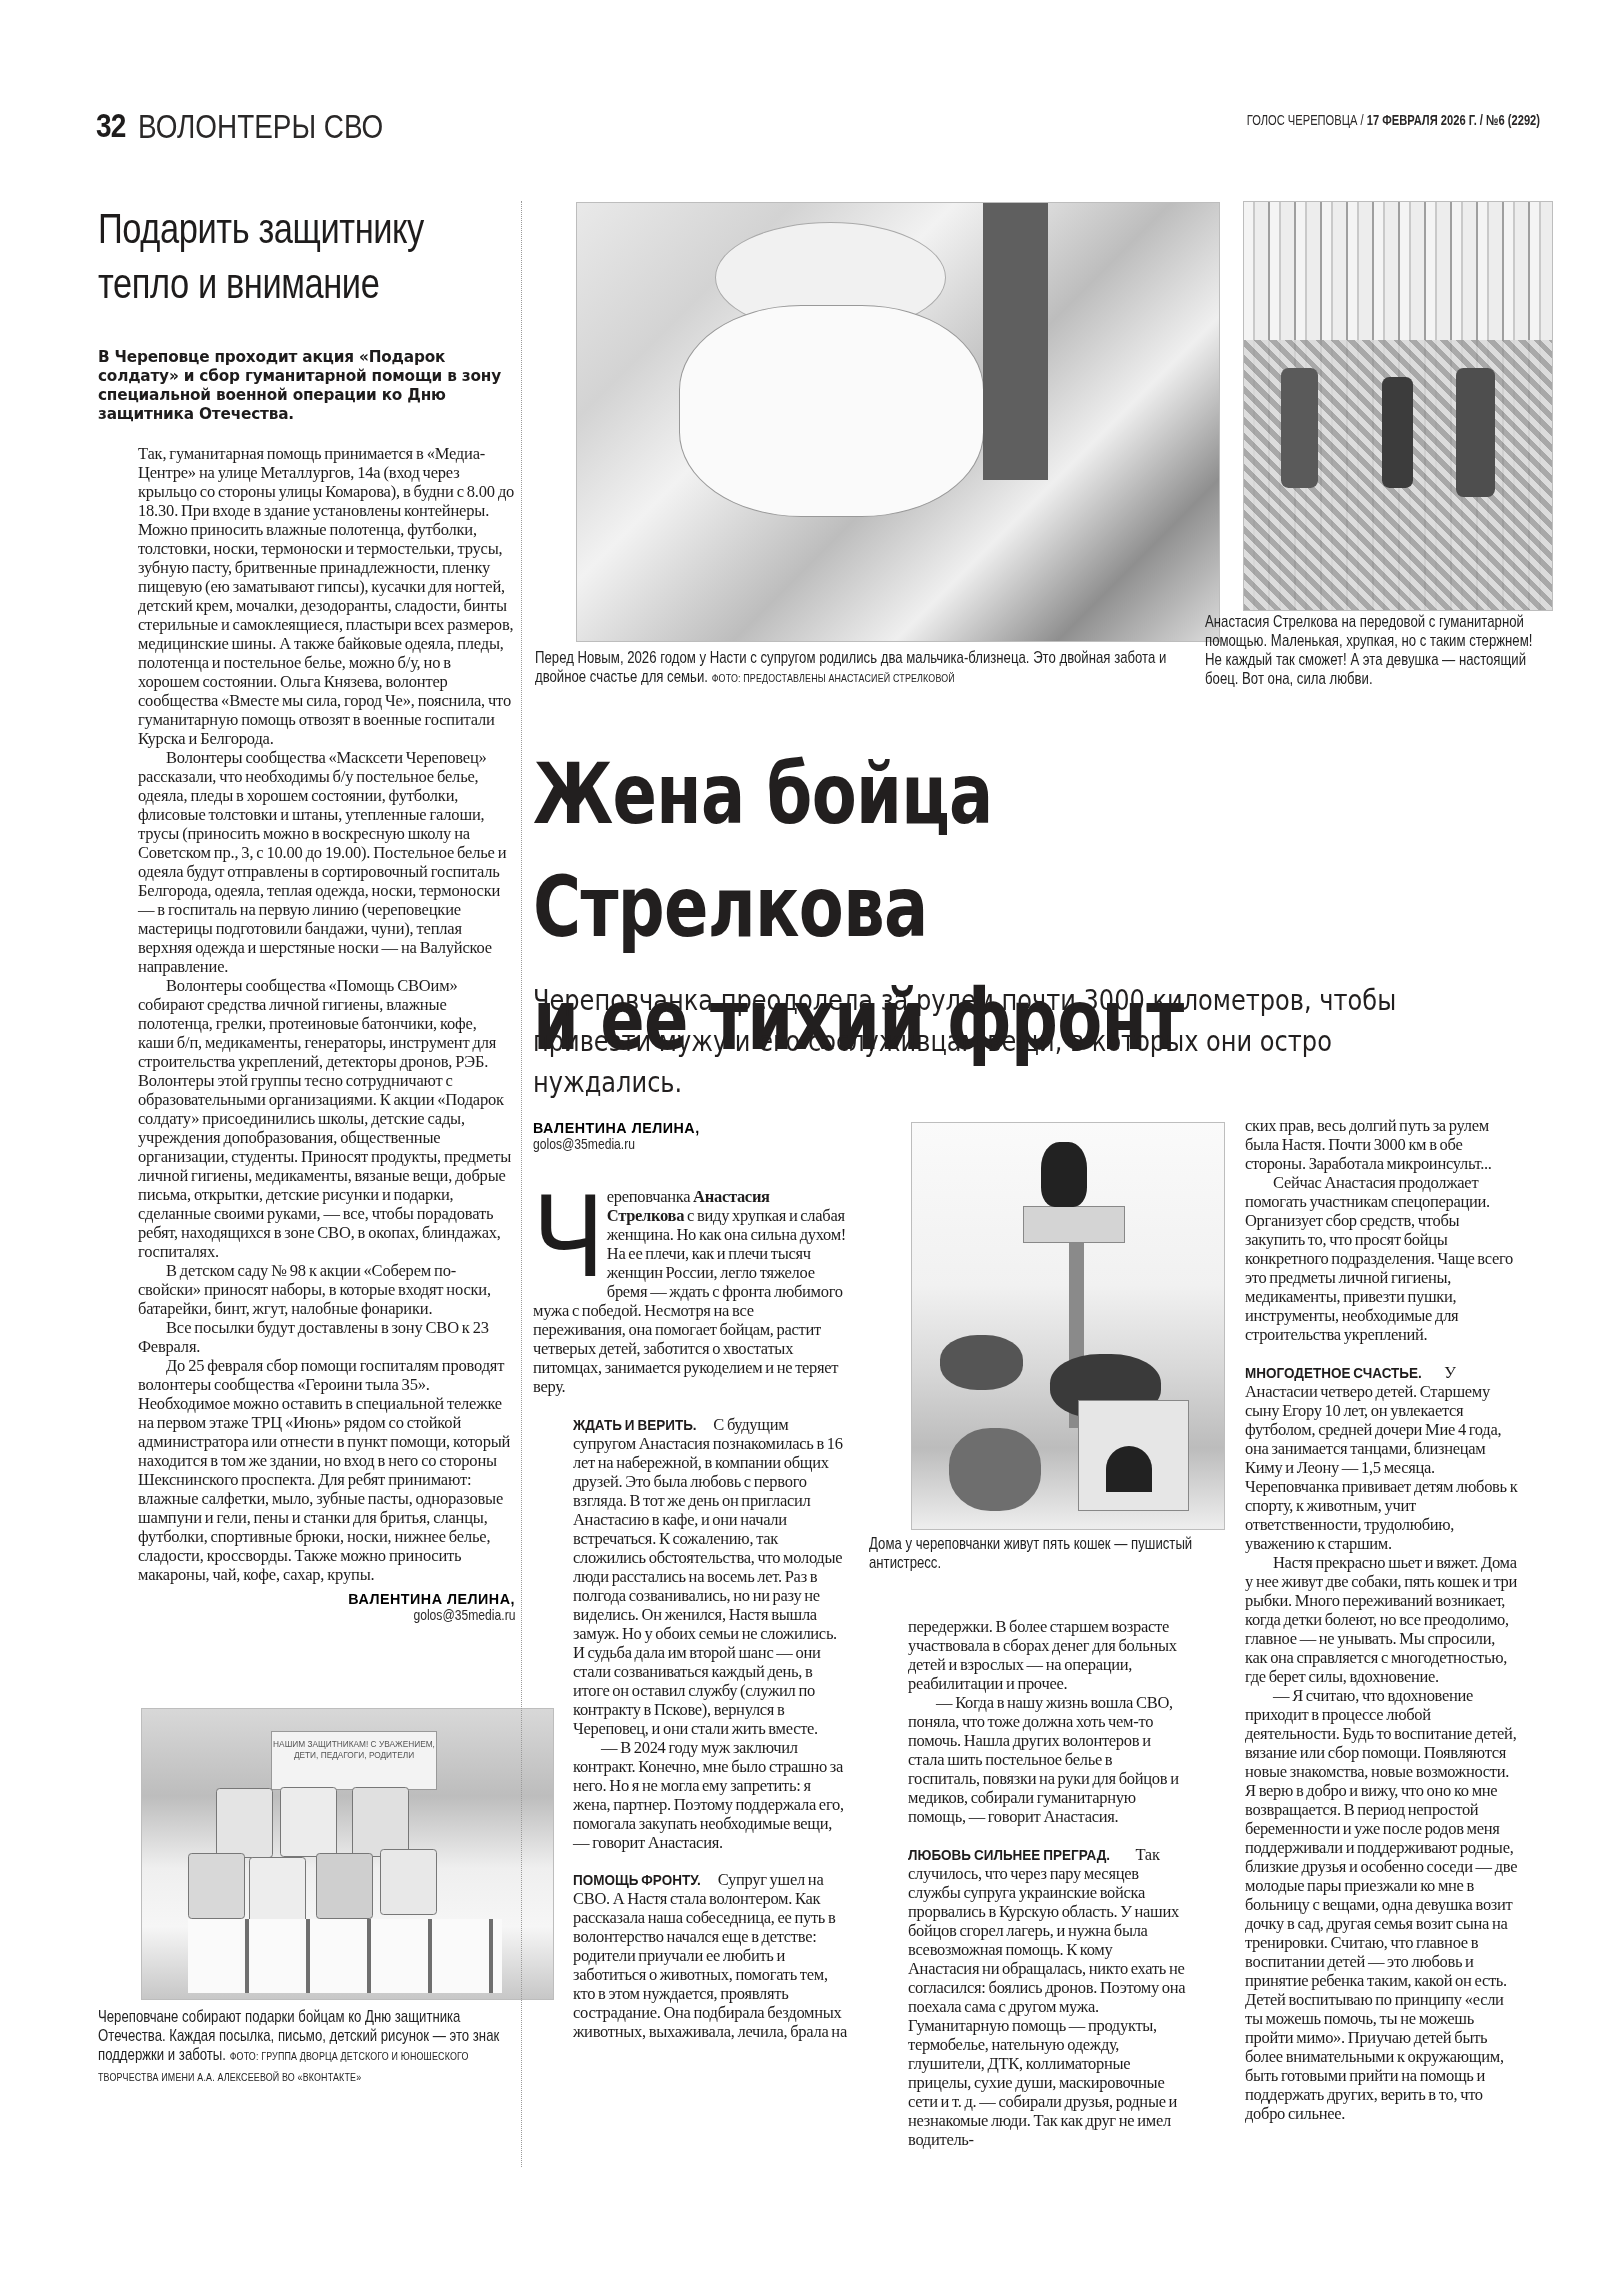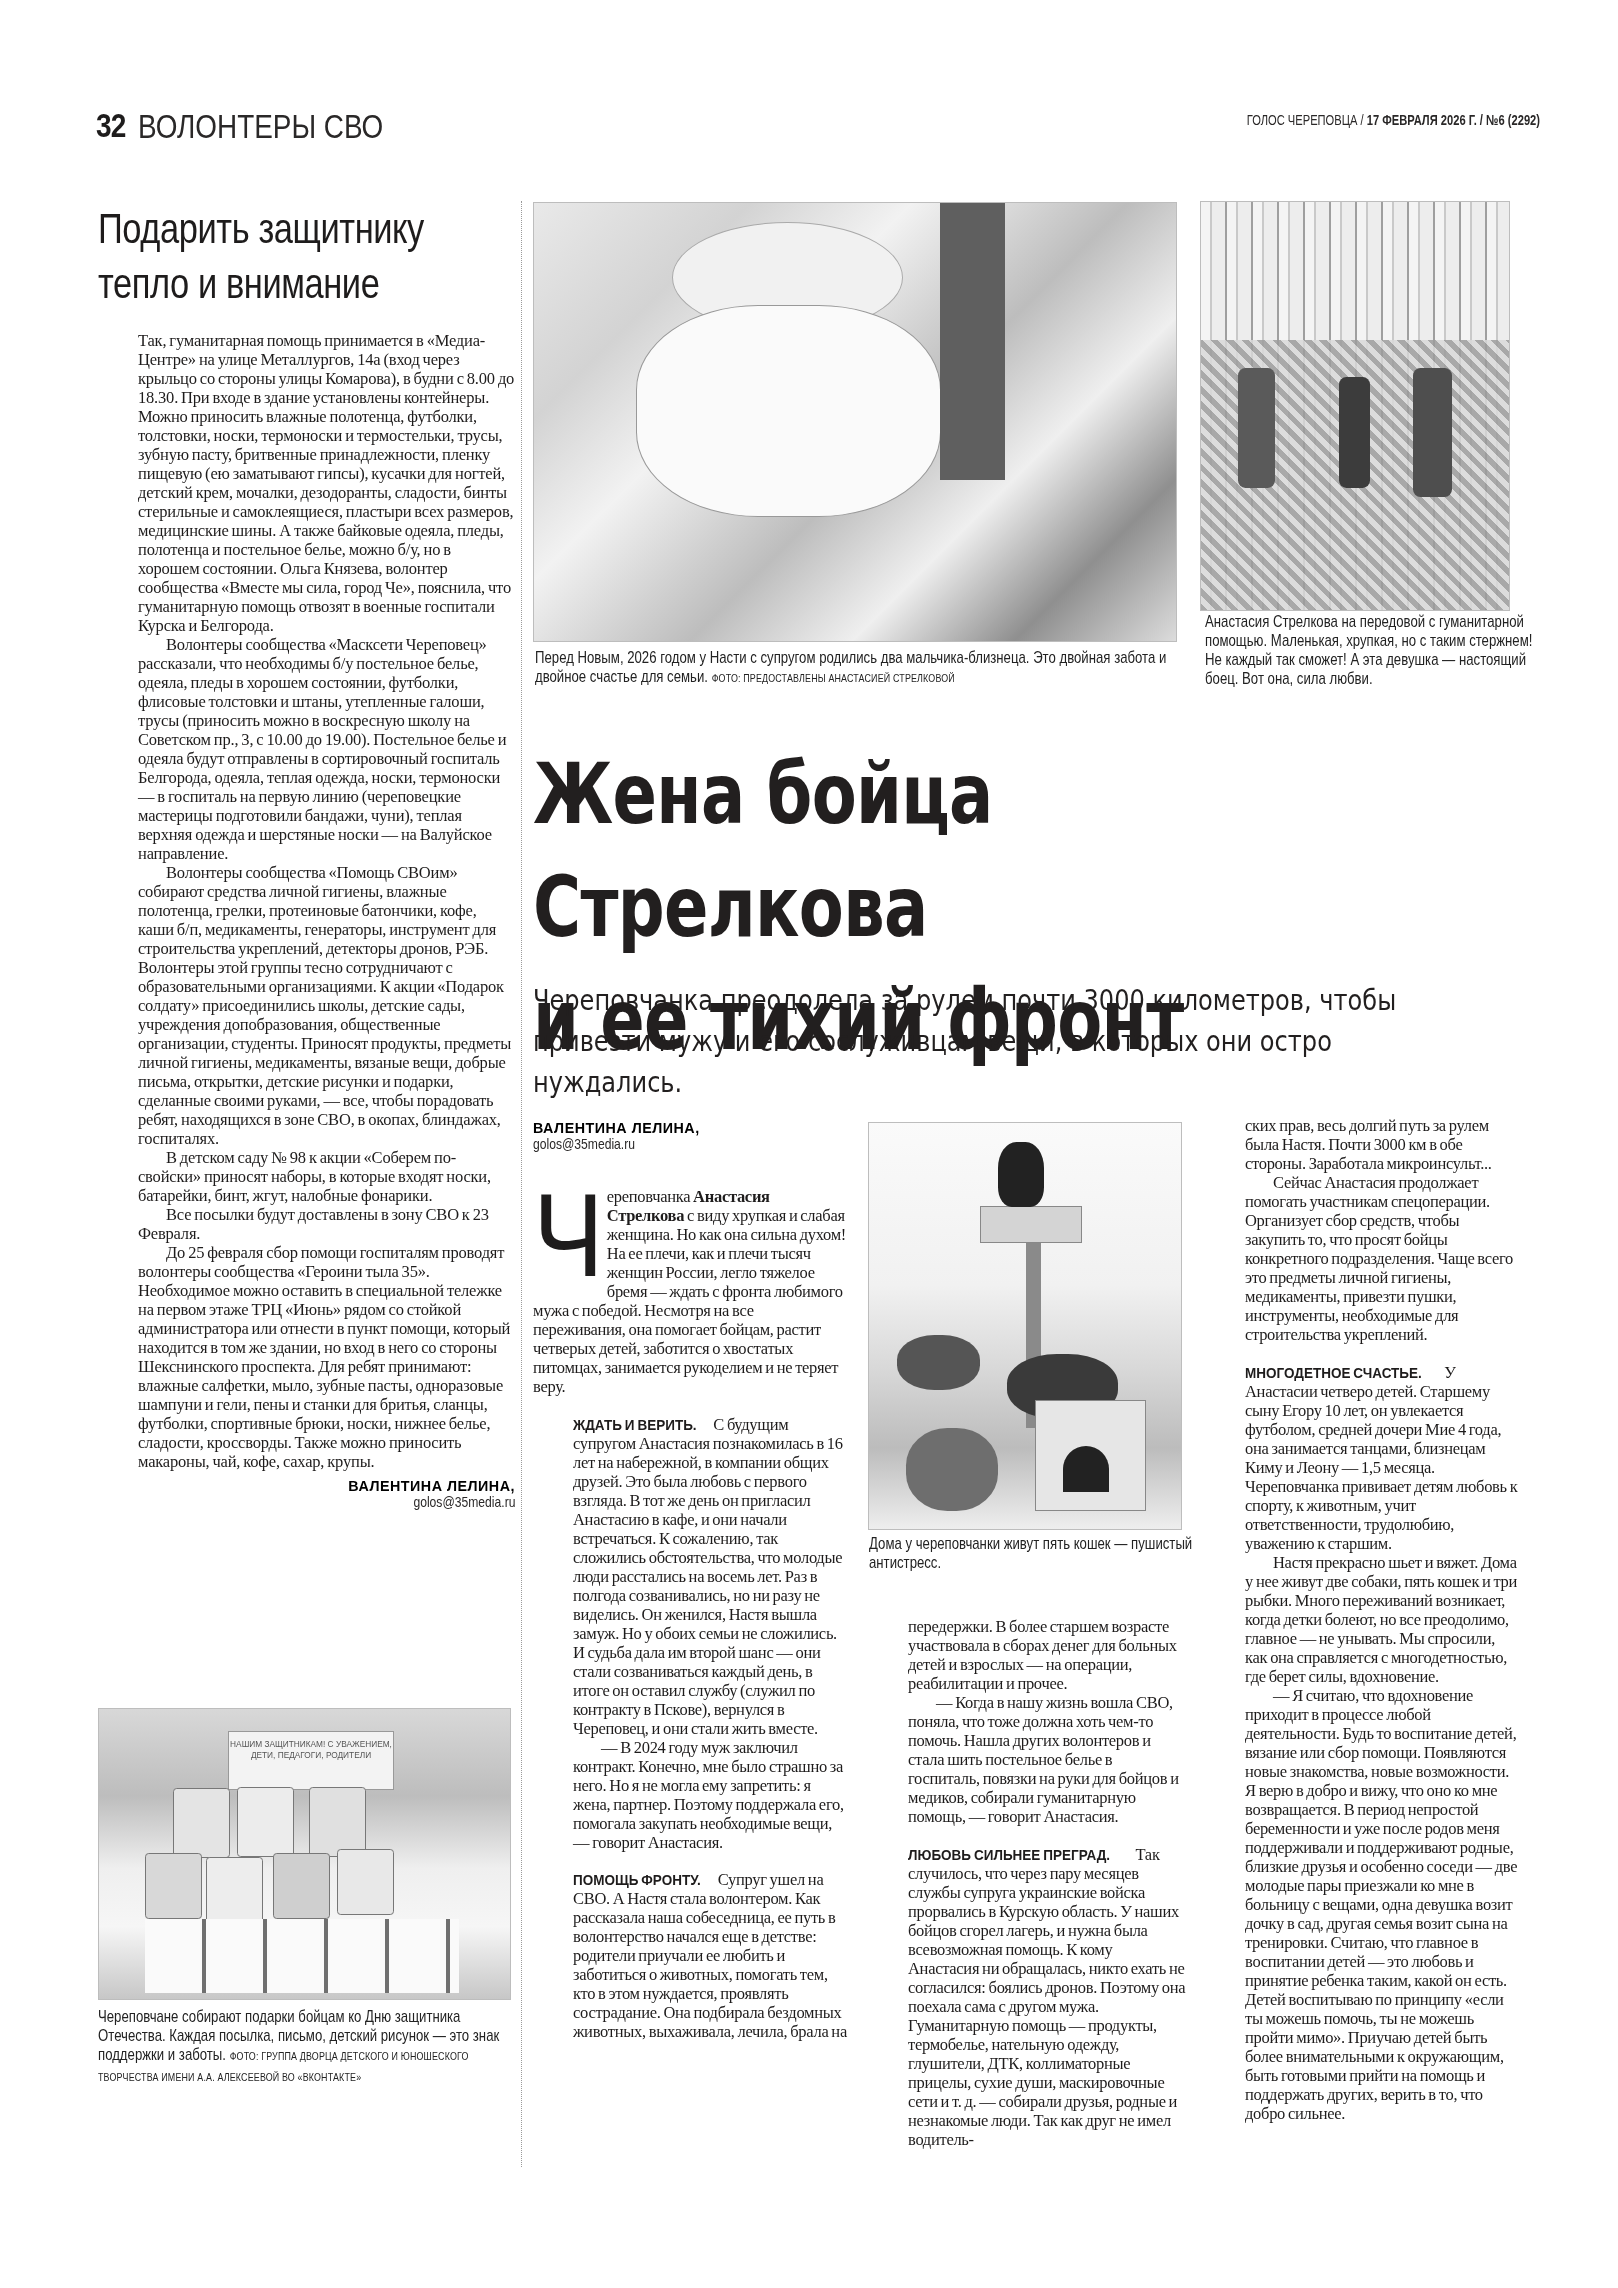--- a/index.html
+++ b/index.html
@@ -22,21 +22,21 @@
   .body-text p { text-indent: 0; margin-left: 40px; }
   .body-text p.ind { text-indent: 28px; }
   .left-body { margin-top: 20px; letter-spacing: -0.2px; word-spacing: -0.9px; }
 
   .byline { font-family: "Liberation Sans", sans-serif; }
   .byline-name { font-weight: 700; font-size: 14.3px; letter-spacing: 0.5px; color: #000000; }
   .byline-email { font-size: 14.8px; color: #2a2828; transform: scaleX(0.82); transform-origin: right top; display: inline-block; }
   .left-byline { text-align: right; margin-top: 7.4px; }
   .left-byline .byline-email { transform-origin: right top; }
 
-  .photo { background: #cfcfcf; border: 0.9px solid #bdbdbd; overflow: hidden; position: absolute; }
+  .photo { background: #cfcfcf; border: 0.9px solid #bdbdbd; overflow: hidden; position: absolute; margin-left: 43px; }
   .caption { font-family: "Liberation Sans", sans-serif; font-size: 15.7px; line-height: 19px; color: #222; transform: scaleX(0.84); transform-origin: left top; }
   .caption .credit { font-size: 10.6px; letter-spacing: 0.2px; }
 
   .dotted-divider { left: 521px; top: 201px; width: 0; height: 1966px; border-left: 1.8px dotted #9a9a9a; }
 
   
   .photo-babies { left: 533px; top: 202px; width: 644px; height: 440px;
     background: linear-gradient(135deg, #e9e9e9 0%, #d3d3d3 20%, #f2f2f2 35%, #bdbdbd 55%, #efefef 70%, #8f8f8f 85%, #dcdcdc 100%); }
   .photo-front { left: 1200px; top: 201px; width: 310px; height: 410px;
     background: repeating-linear-gradient(90deg, #f4f4f4 0 9.2px, #c9c9c9 9.2px 11px, #ededed 11px 24px, #9f9f9f 24px 26px), #e6e6e6; }
@@ -82,20 +82,21 @@
   <b>17 ФЕВРАЛЯ 2026 Г.</b>
   <b> / </b>
   <b>№6 (2292)</b>
 </div>
 
 <div class="abs left-col">
   <h2 class="left-title">
     <span>Подарить защитнику</span><br>
     <span>тепло и внимание</span>
   </h2>
+  <p class="left-lead">В Череповце проходит акция «Подарок солдату» и сбор гуманитарной помощи в зону специальной военной операции ко Дню защитника Отечества.</p>
   <div class="body-text left-body">
     <p>Так, гуманитарная помощь принимается в «Медиа-Центре» на улице Металлургов, 14а (вход через крыльцо со стороны улицы Комарова), в будни с 8.00 до 18.30. При входе в здание установлены контейнеры. Можно приносить влажные полотенца, футболки, толстовки, носки, термоноски и термостельки, трусы, зубную пасту, бритвенные принадлежности, пленку пищевую (ею заматывают гипсы), кусачки для ногтей, детский крем, мочалки, дезодоранты, сладости, бинты стерильные и самоклеящиеся, пластыри всех размеров, медицинские шины. А также байковые одеяла, пледы, полотенца и постельное белье, можно б/у, но в хорошем состоянии. Ольга Князева, волонтер сообщества «Вместе мы сила, город Че», пояснила, что гуманитарную помощь отвозят в военные госпитали Курска и Белгорода.</p>
     <p class="ind">Волонтеры сообщества «Масксети Череповец» рассказали, что необходимы б/у постельное белье, одеяла, пледы в хорошем состоянии, футболки, флисовые толстовки и штаны, утепленные галоши, трусы (приносить можно в воскресную школу на Советском пр., 3, с 10.00 до 19.00). Постельное белье и одеяла будут отправлены в сортировочный госпиталь Белгорода, одеяла, теплая одежда, носки, термоноски — в госпиталь на первую линию (череповецкие мастерицы подготовили бандажи, чуни), теплая верхняя одежда и шерстяные носки — на Валуйское направление.</p>
     <p class="ind">Волонтеры сообщества «Помощь СВОим» собирают средства личной гигиены, влажные полотенца, грелки, протеиновые батончики, кофе, каши б/п, медикаменты, генераторы, инструмент для строительства укреплений, детекторы дронов, РЭБ. Волонтеры этой группы тесно сотрудничают с образовательными организациями. К акции «Подарок солдату» присоединились школы, детские сады, учреждения допобразования, общественные организации, студенты. Приносят продукты, предметы личной гигиены, медикаменты, вязаные вещи, добрые письма, открытки, детские рисунки и подарки, сделанные своими руками, — все, чтобы порадовать ребят, находящихся в зоне СВО, в окопах, блиндажах, госпиталях.</p>
     <p class="ind">В детском саду № 98 к акции «Соберем по-свойски» приносят наборы, в которые входят носки, батарейки, бинт, жгут, налобные фонарики.</p>
     <p class="ind">Все посылки будут доставлены в зону СВО к 23 Февраля.</p>
     <p class="ind">До 25 февраля сбор помощи госпиталям проводят волонтеры сообщества «Героини тыла 35». Необходимое можно оставить в специальной тележке на первом этаже ТРЦ «Июнь» рядом со стойкой администратора или отнести в пункт помощи, который находится в том же здании, но вход в него со стороны Шекснинского проспекта. Для ребят принимают: влажные салфетки, мыло, зубные пасты, одноразовые шампуни и гели, пены и станки для бритья, сланцы, футболки, спортивные брюки, носки, нижнее белье, сладости, кроссворды. Также можно приносить макароны, чай, кофе, сахар, крупы.</p>
   </div>
   <div class="byline left-byline">
     <div class="byline-name">ВАЛЕНТИНА ЛЕЛИНА,</div>

